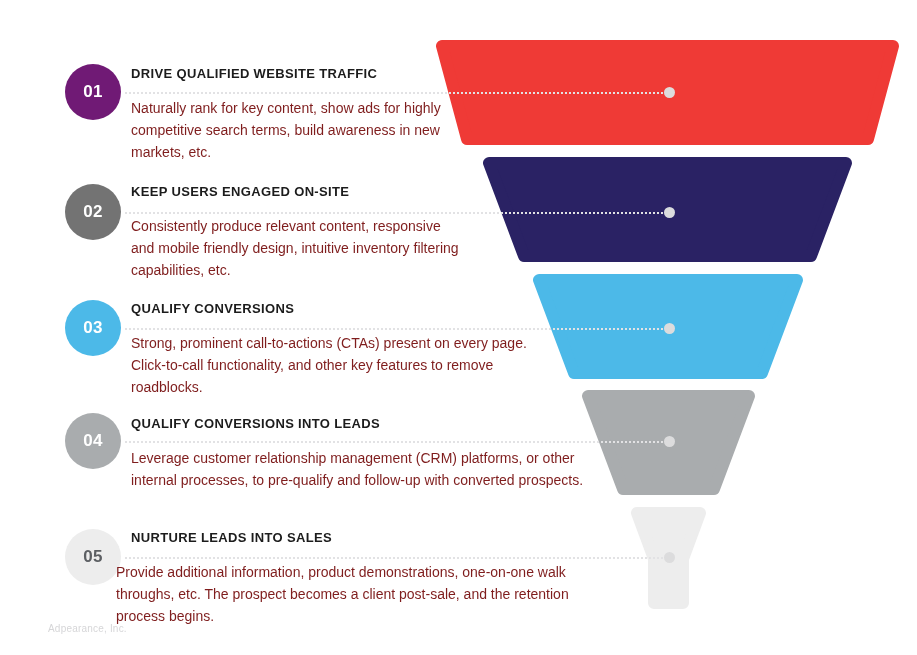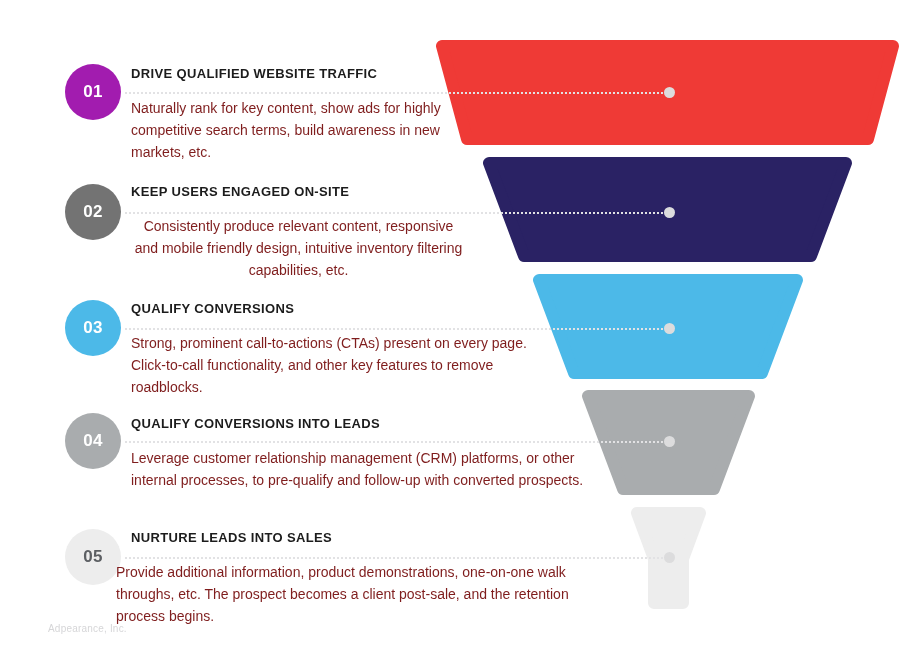--- a/index.html
+++ b/index.html
@@ -62,21 +62,21 @@
     height: 56px;
     border-radius: 50%;
     display: flex;
     align-items: center;
     justify-content: center;
     font-size: 17px;
     font-weight: bold;
     letter-spacing: 0.4px;
     color: #ffffff;
   }
-  .badge.b1 { background: #a21caf; }
+  .badge.b1 { background: #701a75; }
   .badge.b2 { background: #737373; }
   .badge.b3 { background: #4cb9e8; }
   .badge.b4 { background: #a9acae; }
   .badge.b5 { background: #ededed; color: #5c5f63; }
 
   .step-title {
     position: absolute;
     font-size: 13px;
     font-weight: bold;
     letter-spacing: 0.35px;
@@ -137,21 +137,21 @@
     </div>
     <div class="step-title" style="left:131px; top:66px;">DRIVE QUALIFIED WEBSITE TRAFFIC</div>
     <div class="step-body" style="left:131px; top:97px; width:320px;">Naturally rank for key content, show ads for highly competitive search terms, build awareness in new markets, etc.</div>
   </div>
 
   <div class="step">
     <div class="badge b2" style="left:65px; top:184px;">
       <span>02</span>
     </div>
     <div class="step-title" style="left:131px; top:184px;">KEEP USERS ENGAGED ON-SITE</div>
-    <div class="step-body" style="left:131px; top:215px; width:335px;text-align:center;">Consistently produce relevant content, responsive and mobile friendly design, intuitive inventory filtering capabilities, etc.</div>
+    <div class="step-body" style="left:131px; top:215px; width:335px;">Consistently produce relevant content, responsive and mobile friendly design, intuitive inventory filtering capabilities, etc.</div>
   </div>
 
   <div class="step">
     <div class="badge b3" style="left:65px; top:300px;">
       <span>03</span>
     </div>
     <div class="step-title" style="left:131px; top:301px;">QUALIFY CONVERSIONS</div>
     <div class="step-body" style="left:131px; top:332px; width:410px;">Strong, prominent call-to-actions (CTAs) present on every page. Click-to-call functionality, and other key features to remove roadblocks.</div>
   </div>
 

